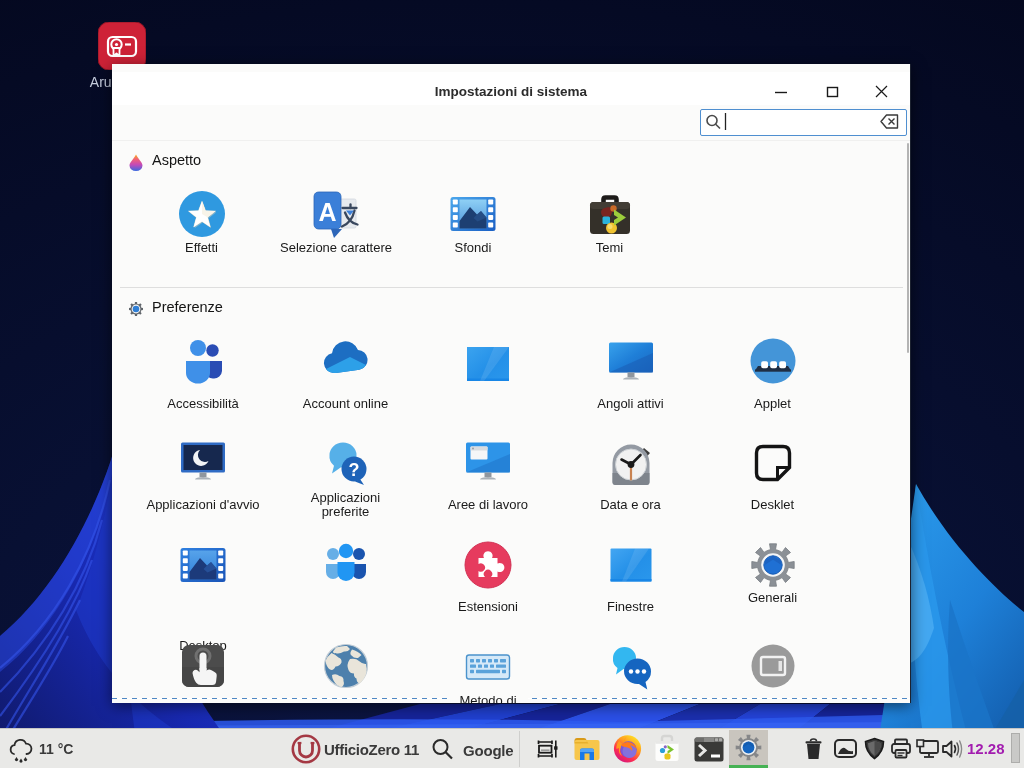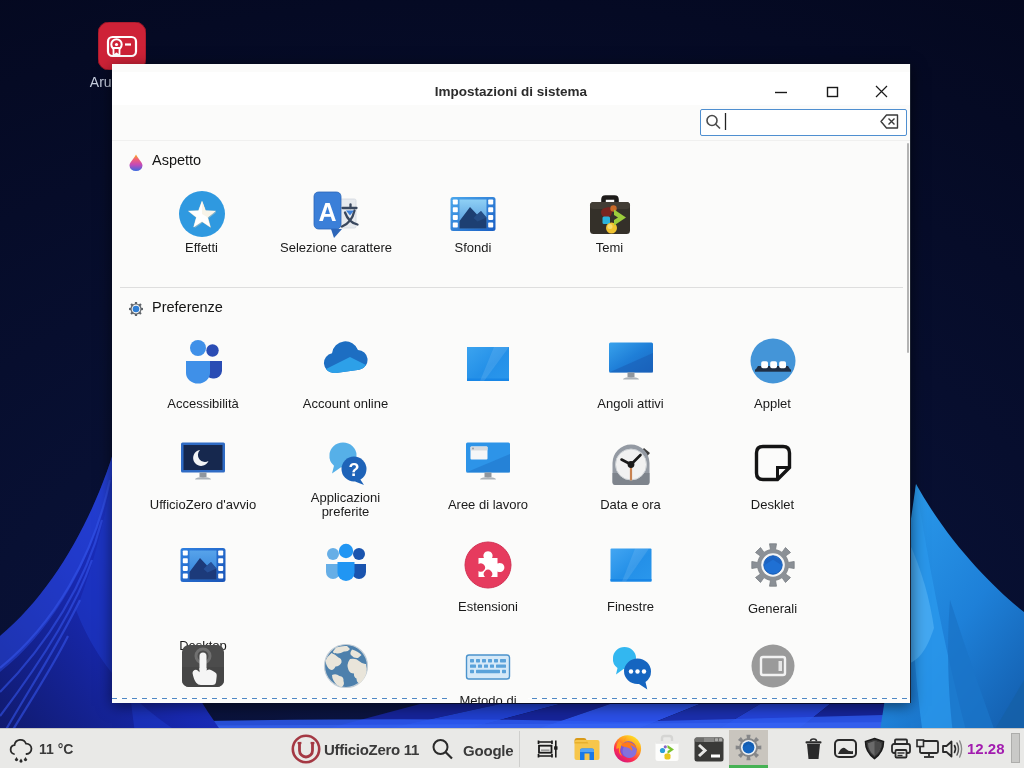--- a/index.html
+++ b/index.html
@@ -265,21 +265,21 @@
 <rect x="30.2" y="24.2" width="6.8" height="7" rx="1.8" fill="#ffffff"></rect>
 </svg>
 <div class="ilabel" style="left:589.5px;top:261.5px;">Applet</div>
 <svg style="position:absolute;left:67px;top:296.5px;" width="48" height="48" viewBox="0 0 48 48">
 <rect x="2" y="3.5" width="44" height="30" rx="1.5" fill="#2f6bc4"></rect>
 <rect x="4.5" y="6" width="39" height="25" fill="#16284e"></rect>
 <path d="M 21 11 a 8 8 0 1 0 8.5 11 a 7 7 0 0 1 -8.5 -11 Z" fill="#f2f4f6"></path>
 <rect x="20.5" y="33.5" width="7" height="4.5" fill="#8f969e"></rect>
 <path d="M 16 40.5 a 8 2.5 0 0 1 16 0 Z" fill="#aab1b8"></path>
 </svg>
-<div class="ilabel" style="left:20px;top:362.5px;">UfficioZero d'avvio</div>
+<div class="ilabel" style="left:20px;top:362.5px;">Applicazioni d'avvio</div>
 <svg style="position:absolute;left:209.5px;top:296.5px;" width="48" height="48" viewBox="0 0 48 48">
 <path d="M 21 3.5 a 13.5 12.5 0 0 1 13.5 12.5 a 13.5 12.5 0 0 1 -13.5 12.5 l -2 -0.2 l -9 6.2 l 2 -7.8 a 13.5 12.5 0 0 1 -4.5 -10.7 a 13.5 12.5 0 0 1 13.5 -12.5 Z" fill="#56b0e8"></path>
 <circle cx="32" cy="30" r="12.5" fill="#1e63b8"></circle>
 <path d="M 38 40 L 42 46 L 33 42.5 Z" fill="#1e63b8"></path>
 <text x="32" y="37" font-family="Liberation Sans, sans-serif" font-size="18" font-weight="bold" fill="#ffffff" text-anchor="middle">?</text>
 </svg>
 <div class="ilabel" style="left:162.5px;top:362.5px;">Applicazioni<br>preferite</div>
 <svg style="position:absolute;left:352px;top:296.5px;" width="48" height="48" viewBox="0 0 48 48">
 <rect x="2" y="3.5" width="44" height="30" rx="1.5" fill="#2d94e8"></rect>
 <path d="M 2 33.5 L 46 15 L 46 33.5 Z" fill="#1f77cc" opacity="0.6"></path>
@@ -362,21 +362,21 @@
 </svg>
 <div class="ilabel" style="left:447.5px;top:465px;">Finestre</div>
 <svg style="position:absolute;left:636.5px;top:399px;" width="48" height="48" viewBox="0 0 48 48">
 <path d="M 38.9 19.7 L 39.3 21.5 L 45.2 20.5 L 45.2 27.5 L 39.3 26.5 L 38.9 28.3 L 37.6 31.5 L 36.6 33.0 L 41.5 36.5 L 36.5 41.5 L 33.0 36.6 L 31.5 37.6 L 28.3 38.9 L 26.5 39.3 L 27.5 45.2 L 20.5 45.2 L 21.5 39.3 L 19.7 38.9 L 16.5 37.6 L 15.0 36.6 L 11.5 41.5 L 6.5 36.5 L 11.4 33.0 L 10.4 31.5 L 9.1 28.3 L 8.7 26.5 L 2.8 27.5 L 2.8 20.5 L 8.7 21.5 L 9.1 19.7 L 10.4 16.5 L 11.4 15.0 L 6.5 11.5 L 11.5 6.5 L 15.0 11.4 L 16.5 10.4 L 19.7 9.1 L 21.5 8.7 L 20.5 2.8 L 27.5 2.8 L 26.5 8.7 L 28.3 9.1 L 31.5 10.4 L 33.0 11.4 L 36.5 6.5 L 41.5 11.5 L 36.6 15.0 L 37.6 16.5 Z" fill="#8b9096"></path>
 <path d="M 38.9 19.7 L 39.3 21.5 L 45.2 20.5 L 45.2 27.5 L 39.3 26.5 L 38.9 28.3 L 37.6 31.5 L 36.6 33.0 L 41.5 36.5 L 36.5 41.5 L 33.0 36.6 L 31.5 37.6 L 28.3 38.9 L 26.5 39.3 L 27.5 45.2 L 20.5 45.2 L 21.5 39.3 L 19.7 38.9 L 16.5 37.6 L 15.0 36.6 L 11.5 41.5 L 6.5 36.5 L 11.4 33.0 L 10.4 31.5 L 9.1 28.3 L 8.7 26.5 L 2.8 27.5 L 2.8 20.5 L 8.7 21.5 L 9.1 19.7 L 10.4 16.5 L 11.4 15.0 L 6.5 11.5 L 11.5 6.5 L 15.0 11.4 L 16.5 10.4 L 19.7 9.1 L 21.5 8.7 L 20.5 2.8 L 27.5 2.8 L 26.5 8.7 L 28.3 9.1 L 31.5 10.4 L 33.0 11.4 L 36.5 6.5 L 41.5 11.5 L 36.6 15.0 L 37.6 16.5 Z" fill="none" stroke="#787d83" stroke-width="0.8"></path>
 <circle cx="24" cy="24" r="11.8" fill="#f4f5f6"></circle>
 <circle cx="24" cy="24" r="9.2" fill="#1f70d4"></circle>
 <circle cx="24" cy="24" r="9.2" fill="none" stroke="#185cb4" stroke-width="1"></circle>
 <path d="M 24 14.8 l 8 5 v 4 l -8 -5 l -8 5 v -4 Z" fill="#1a5cb8" opacity="0.6"></path>
 </svg>
-<div class="ilabel" style="left:589.5px;top:467px;text-align:center;">Generali</div>
+<div class="ilabel" style="left:589.5px;top:456px;text-align:center;">Generali</div>
 <svg style="position:absolute;left:67px;top:500px;" width="48" height="48" viewBox="0 0 48 48">
 <rect x="3" y="3" width="42" height="42" rx="7" fill="#4c4c4c"></rect>
 <path d="M 3 25 h 42 v 13 a 7 7 0 0 1 -7 7 h -28 a 7 7 0 0 1 -7 -7 Z" fill="#464646"></path>
 <circle cx="24" cy="14" r="7" fill="none" stroke="#707070" stroke-width="3"></circle>
 <path d="M 20.5 14 a 3.5 3.5 0 0 1 7 0 L 27.5 28 L 20.5 28 Z" fill="#f5f5f5"></path>
 <path d="M 13.5 31 a 3.2 3.2 0 0 1 5.5 -2.2 l 1.5 1.5 L 20.5 26 L 27.5 26 L 27.5 28.5 q 2.5 -1.5 4.5 -0.5 q 2 0.8 3.5 2 q 2.5 1 2.2 4 l -0.6 5.5 q -0.3 3.5 -3.8 3.5 l -11.5 0 q -2.8 0 -4.6 -2.2 q -2.4 -3 -3.7 -9.8 Z" fill="#f5f5f5"></path>
 </svg>
 <div class="ilabel" style="left:20px;top:566px;">Gesti</div>
 <svg style="position:absolute;left:209.5px;top:500px;" width="48" height="48" viewBox="0 0 48 48">
 <circle cx="24" cy="24" r="21.5" fill="#4d80ac"></circle>

